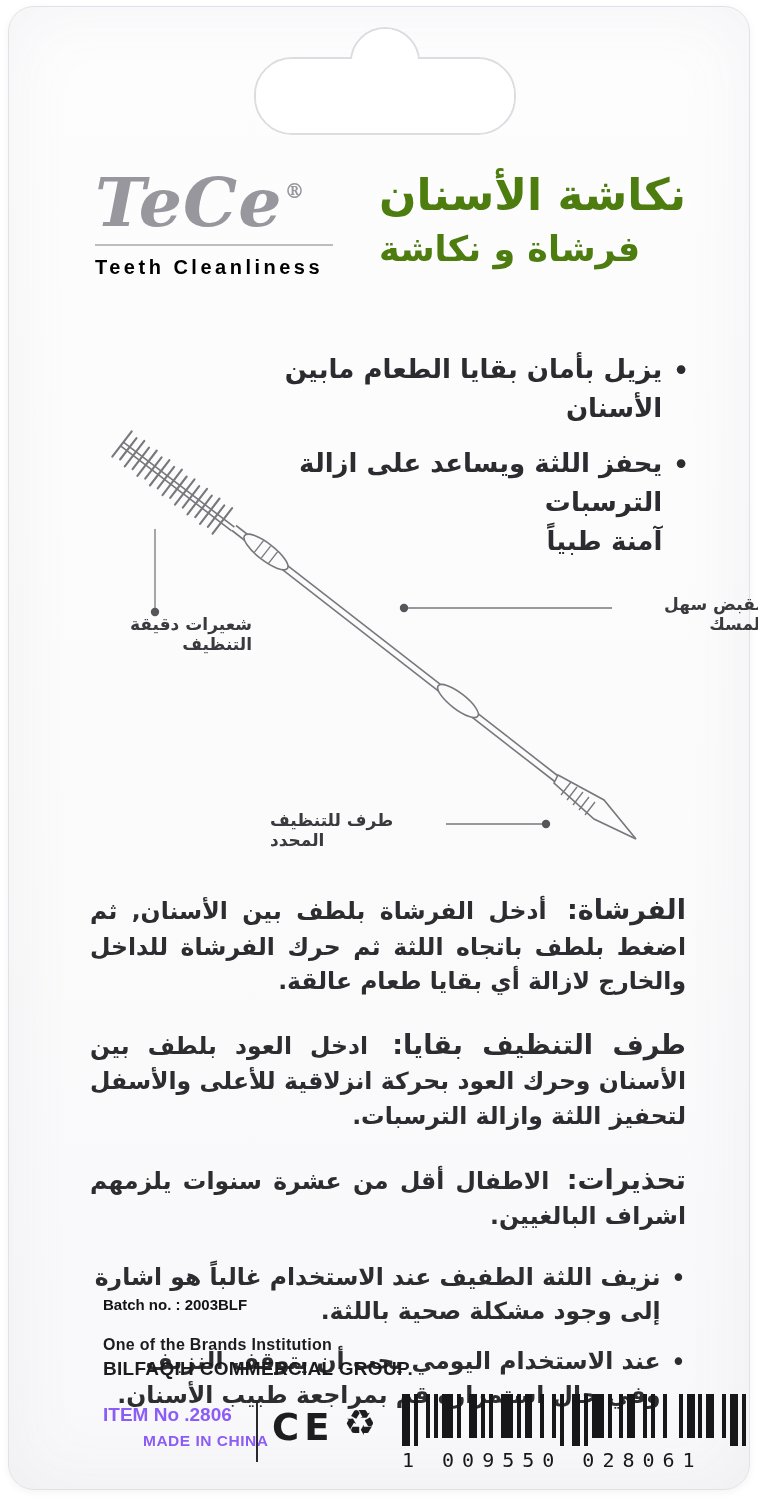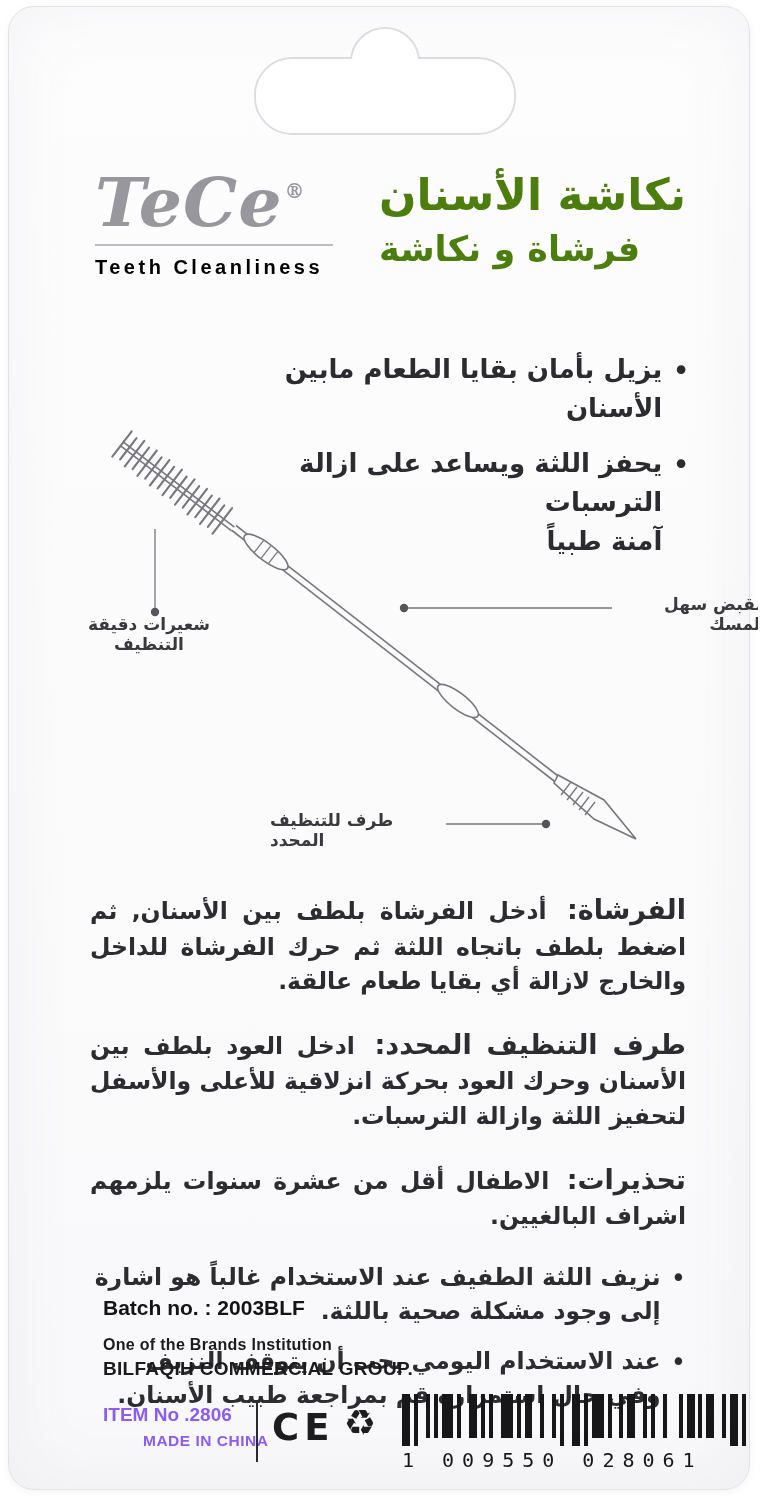--- a/index.html
+++ b/index.html
@@ -34,36 +34,36 @@
   .btext{font-size:26px;font-weight:bold;line-height:1.5;white-space:pre-line;text-align:right;}
 
   
   .diagram{position:absolute;left:0;top:428px;}
   .diagram .ln{stroke:#77777d;stroke-width:1.6;fill:none;}
   .diagram .thin{stroke:#77777d;stroke-width:1.3;fill:none;}
   .diagram .shape{fill:#fbfbfc;stroke:#77777d;stroke-width:1.6;}
   .diagram .leaderdot{fill:#55555a;}
   #bristles line{stroke:#77777d;stroke-width:2.1;stroke-linecap:round;}
   .dlabel{position:absolute;font-size:17px;font-weight:bold;color:#3a3a3e;direction:rtl;}
-  .dlabel-bristles{left:54px;top:614px;width:190px;text-align:center;}
+  .dlabel-bristles{left:62px;top:614px;width:190px;text-align:right;}
   .dlabel-handle{left:616px;top:594px;width:150px;text-align:right;}
   .dlabel-tip{left:270px;top:810px;width:174px;text-align:left;}
 
   
   .paras{position:absolute;left:90px;right:72px;top:890px;direction:rtl;color:#2d2d31;}
   .para{margin:0 0 26px 0;font-size:23.5px;font-weight:bold;line-height:1.47;
         text-align:justify;text-align-last:right;}
   .ph{font-size:27px;font-weight:bold;margin-inline-end:6px;}
   .warn{display:flex;align-items:flex-start;margin:0 0 16px 0;direction:rtl;}
   .warn .dot{font-size:26px;line-height:1.45;}
   .wtext{font-size:23.5px;font-weight:bold;line-height:1.45;text-align:right;}
 
   
   .batch{position:absolute;left:103px;top:1296px;font-family:"Liberation Sans",sans-serif;
-         font-weight:bold;font-size:21px;color:#141416;}
+         font-weight:bold;font-size:15px;color:#141416;}
   .company{position:absolute;left:103px;top:1336px;font-family:"Liberation Sans",sans-serif;color:#1c1c1f;}
   .company-line1{font-size:16px;font-weight:bold;letter-spacing:.3px;}
   .company-line2{font-size:19px;font-weight:bold;margin-top:4px;letter-spacing:.3px;}
 
   .footer-item{position:absolute;left:103px;top:1404px;font-family:"Liberation Sans",sans-serif;color:#8b5cf6;}
   .item-no{font-size:19px;font-weight:bold;}
   .made-in{font-size:15.5px;font-weight:bold;margin-top:6px;letter-spacing:.5px;margin-left:40px;}
   .footer-divider{position:absolute;left:256px;top:1400px;width:2px;height:62px;background:#2a2a2e;}
   .ce-mark{position:absolute;left:272px;top:1406px;font-size:37px;font-weight:bold;
            letter-spacing:5px;color:#1d1d20;font-family:"DejaVu Sans",sans-serif;}
@@ -165,21 +165,21 @@
   <div class="dlabel dlabel-bristles">شعيرات دقيقة التنظيف</div>
   <div class="dlabel dlabel-handle">مقبض سهل المسك</div>
   <div class="dlabel dlabel-tip">طرف للتنظيف المحدد</div>
 
   <div class="paras">
     <p class="para">
       <span class="ph">الفرشاة:</span>
       <span>أدخل الفرشاة بلطف بين الأسنان, ثم اضغط بلطف باتجاه اللثة ثم حرك الفرشاة للداخل والخارج لازالة أي بقايا طعام عالقة.</span>
     </p>
     <p class="para">
-      <span class="ph">طرف التنظيف المحدد:</span>
+      <span class="ph">طرف التنظيف بقايا:</span>
       <span>ادخل العود بلطف بين الأسنان وحرك العود بحركة انزلاقية للأعلى والأسفل لتحفيز اللثة وازالة الترسبات.</span>
     </p>
     <p class="para">
       <span class="ph">تحذيرات:</span>
       <span>الاطفال أقل من عشرة سنوات يلزمهم اشراف البالغيين.</span>
     </p>
     <div class="warn">
       <span class="dot">•</span>
       <div class="wtext">نزيف اللثة الطفيف عند الاستخدام غالباً هو اشارة إلى وجود مشكلة صحية باللثة.</div>
     </div>

